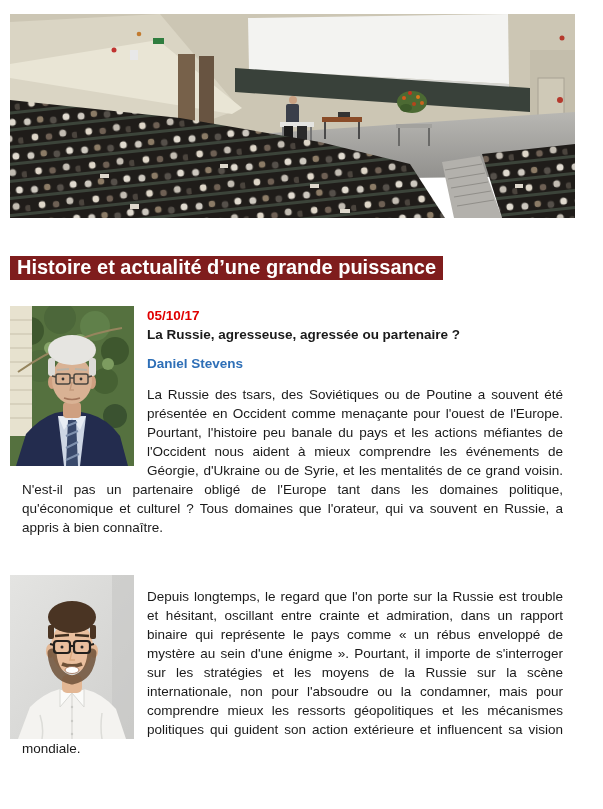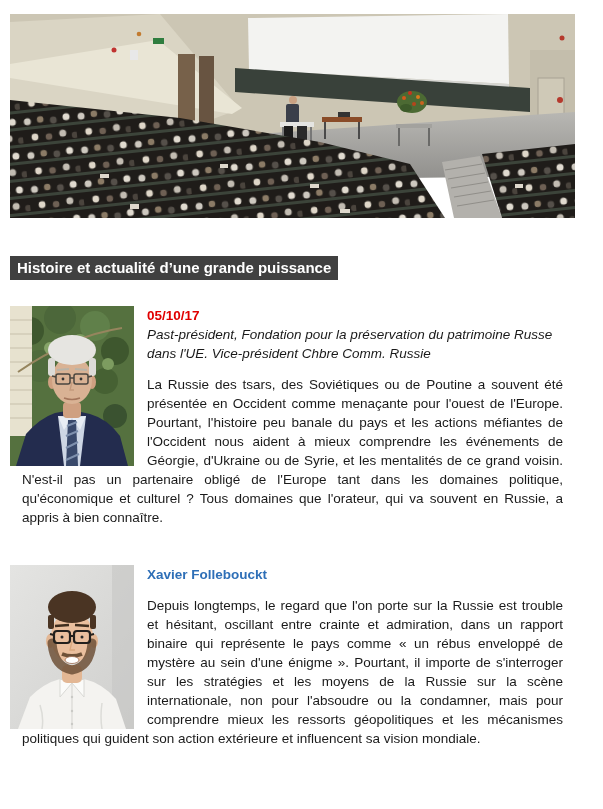--- a/index.html
+++ b/index.html
@@ -5,22 +5,22 @@
   html,body{margin:0;padding:0;background:#ffffff;}
   body{
     width:603px;min-height:809px;
     font-family:"Liberation Sans","DejaVu Sans",sans-serif;
     color:#1a1a1a;font-size:13.5px;line-height:19px;
   }
   .container{margin-left:10px;width:565px;}
   .hero{display:block;margin-top:14px;width:565px;height:204px;overflow:hidden;}
   .hero svg{display:block;}
   .banner{
-    display:inline-block;margin-top:38px;background:#404040;color:#ffffff;
-    font-weight:bold;font-size:15px;line-height:15px;padding:4px 7px 5px 7px;
+    display:inline-block;margin-top:38px;background:#7f1d1d;color:#ffffff;
+    font-weight:bold;font-size:20px;line-height:15px;padding:4px 7px 5px 7px;
   }
   .lecture{display:flow-root;margin-top:26px;}
   .portrait{float:left;width:124px;margin-right:13px;}
   .portrait svg{display:block;}
   .date{margin:0;color:#e00000;font-weight:bold;padding-left:48px;}
   .title{margin:0 0 10px 0;font-weight:bold;}
   .speaker{margin:0;color:#2e6fb7;font-weight:bold;}
   .role{margin:0 0 12px 0;font-style:italic;}
   .abstract{margin:12px;text-align:justify;}
 </style>
@@ -165,21 +165,22 @@
         <circle cx="53" cy="73" r="1.4" fill="#333"></circle>
         <circle cx="71" cy="73" r="1.4" fill="#333"></circle>
         <rect x="46" y="68" width="14" height="10" rx="2" fill="none" stroke="#4a463f" stroke-width="1.5"></rect>
         <rect x="64" y="68" width="14" height="10" rx="2" fill="none" stroke="#4a463f" stroke-width="1.5"></rect>
         <path d="M60 72 L64 72 M46 71 L42 70 M78 71 L82 70" stroke="#4a463f" stroke-width="1.5" fill="none"></path>
         <path d="M62 76 L60 84 L64 84" stroke="#c49a7c" stroke-width="1.3" fill="none"></path>
         <path d="M54 92 Q62 95 70 92" stroke="#a5765c" stroke-width="1.5" fill="none"></path>
       </svg>
     </div>
     <p class="date">05/10/17</p>
-    <p class="role">Past-président, Fondation pour la préservation du patrimoine Russe dans l'UE. Vice-président Chbre Comm. Russie</p>
+    <p class="title">La Russie, agresseuse, agressée ou partenaire ?</p>
+    <p class="speaker">Daniel Stevens</p>
     <p class="abstract">La Russie des tsars, des Soviétiques ou de Poutine a souvent été présentée en Occident comme menaçante pour l'ouest de l'Europe. Pourtant, l'histoire peu banale du pays et les actions méfiantes de l'Occident nous aident à mieux comprendre les événements de Géorgie, d'Ukraine ou de Syrie, et les mentalités de ce grand voisin. N'est-il pas un partenaire obligé de l'Europe tant dans les domaines politique, qu'économique et culturel ? Tous domaines que l'orateur, qui va souvent en Russie, a appris à bien connaître.</p>
   </section>
 
   
   <section class="lecture">
     <div class="portrait">
       <svg width="124" height="164" viewBox="0 0 124 164" xmlns="http://www.w3.org/2000/svg">
         <defs>
           <linearGradient id="bg2" x1="0" y1="0" x2="1" y2="1">
             <stop offset="0" stop-color="#e4e4e2"></stop>
@@ -210,17 +211,16 @@
         <rect x="80" y="50" width="6" height="14" rx="2" fill="#4a3423"></rect>
         <path d="M45 61 L59 60 M65 60 L79 61" stroke="#3f2e1f" stroke-width="2.5" fill="none"></path>
         <circle cx="52" cy="72" r="1.5" fill="#2a2a2a"></circle>
         <circle cx="72" cy="72" r="1.5" fill="#2a2a2a"></circle>
         <rect x="44" y="66" width="16" height="12" rx="3" fill="none" stroke="#23201d" stroke-width="2.2"></rect>
         <rect x="64" y="66" width="16" height="12" rx="3" fill="none" stroke="#23201d" stroke-width="2.2"></rect>
         <path d="M60 71 L64 71 M44 70 L40 69 M80 70 L84 69" stroke="#23201d" stroke-width="2" fill="none"></path>
         <path d="M62 76 L60 85 L65 85" stroke="#d9a87e" stroke-width="1.3" fill="none"></path>
       </svg>
     </div>
-    <p class="speaker">Xavier Follebouckt</p>
     <p class="abstract">Depuis longtemps, le regard que l'on porte sur la Russie est trouble et hésitant, oscillant entre crainte et admiration, dans un rapport binaire qui représente le pays comme « un rébus enveloppé de mystère au sein d'une énigme ». Pourtant, il importe de s'interroger sur les stratégies et les moyens de la Russie sur la scène internationale, non pour l'absoudre ou la condamner, mais pour comprendre mieux les ressorts géopolitiques et les mécanismes politiques qui guident son action extérieure et influencent sa vision mondiale.</p>
   </section>
 
 </div>
 
 </body></html>

